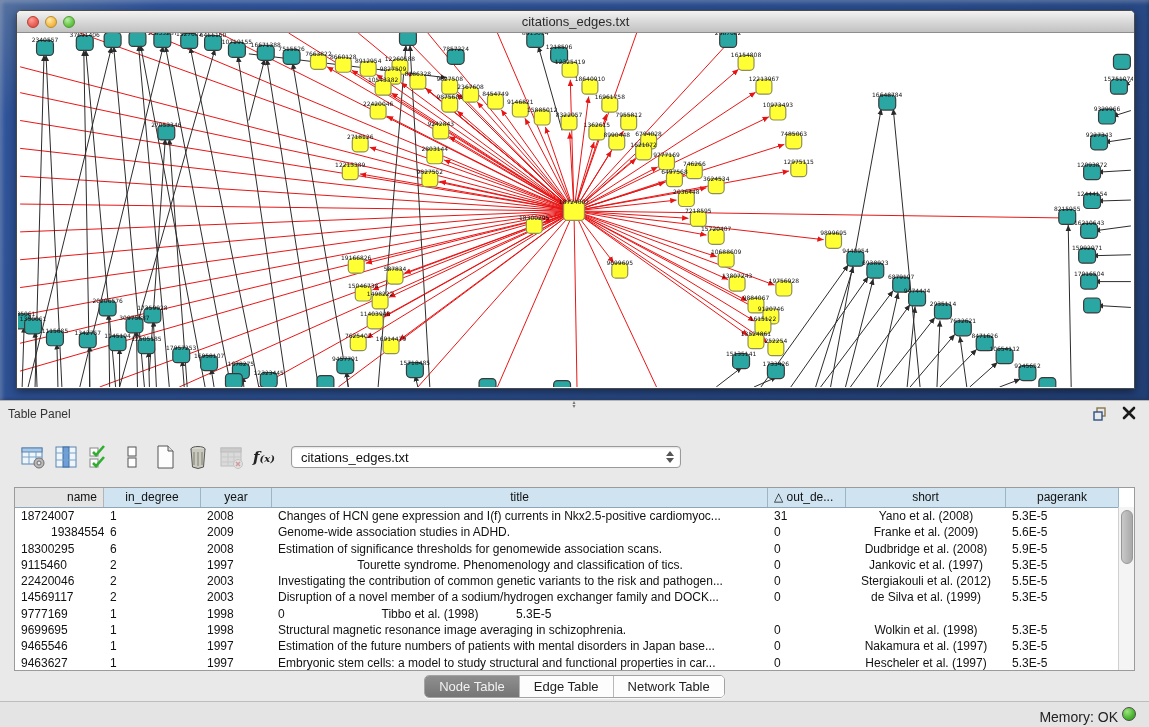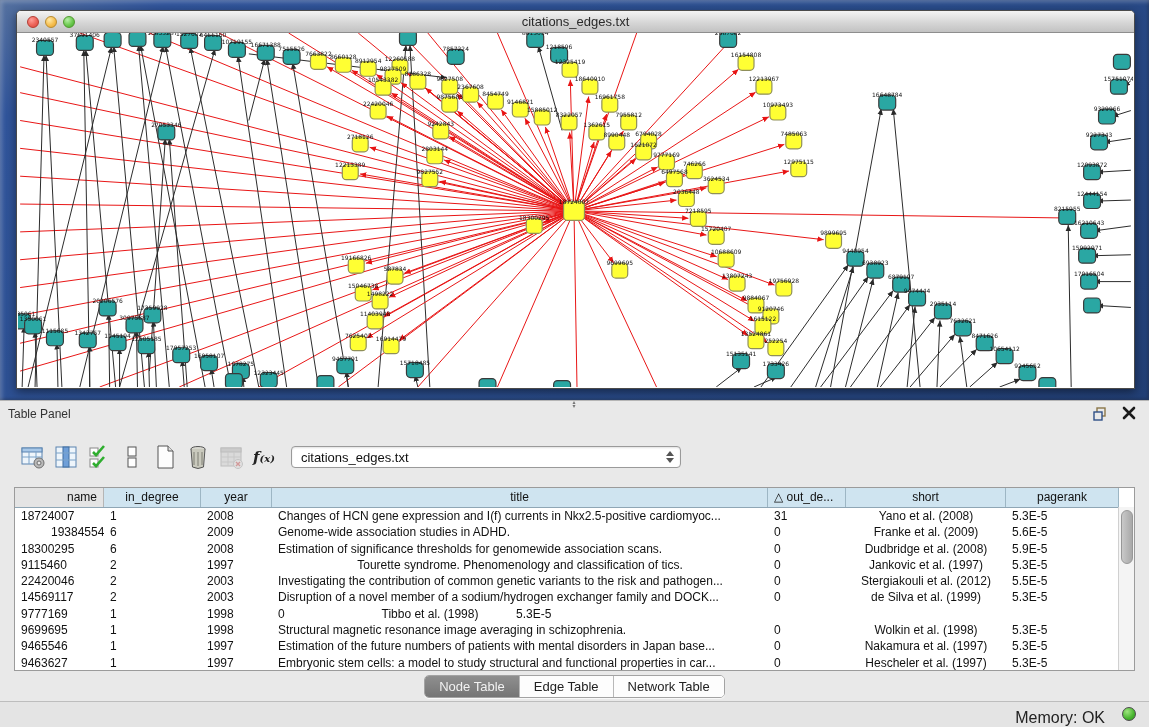--- a/index.html
+++ b/index.html
@@ -58,21 +58,21 @@
 
   .tabs-row{position:absolute;left:0;top:274px;width:1149px;display:flex;justify-content:center;}
   .seg{display:flex;border:1px solid #a3a3a3;border-radius:5px;overflow:hidden;background:#fdfdfd;
     box-shadow:0 1px 1px rgba(255,255,255,.8);}
   .seg-btn{padding:3px 14px;font-size:13px;color:#222;border-right:1px solid #b8b8b8;cursor:pointer;background:#fdfdfd;}
   .seg-btn:last-child{border-right:none;}
   .seg-btn.selected{background:linear-gradient(#8f8f8f,#757575);color:#f2f2f2;}
 
   .status-bar{position:absolute;left:0;top:300px;width:1149px;height:27px;background:#e4e4e4;
     border-top:1px solid #bdbdbd;}
-  .memory{position:absolute;right:44px;top:7px;font-size:16px;color:#222;}
+  .memory{position:absolute;right:31px;top:7px;font-size:14px;color:#222;}
   .memory-dot{position:absolute;right:13px;top:5px;width:14px;height:14px;border-radius:50%;
     background:radial-gradient(circle at 35% 30%,#9fe57f,#47b52e 60%,#2f9420);border:1px solid #4c4c4c;box-sizing:border-box;}
 
   .splitter-grip{position:absolute;left:567px;top:-1px;width:14px;height:5px;color:#777;font-size:6px;line-height:4px;text-align:center;}
 </style>
 </head>
 <body>
 
 <div class="network-area">
   <div class="graph-window">

